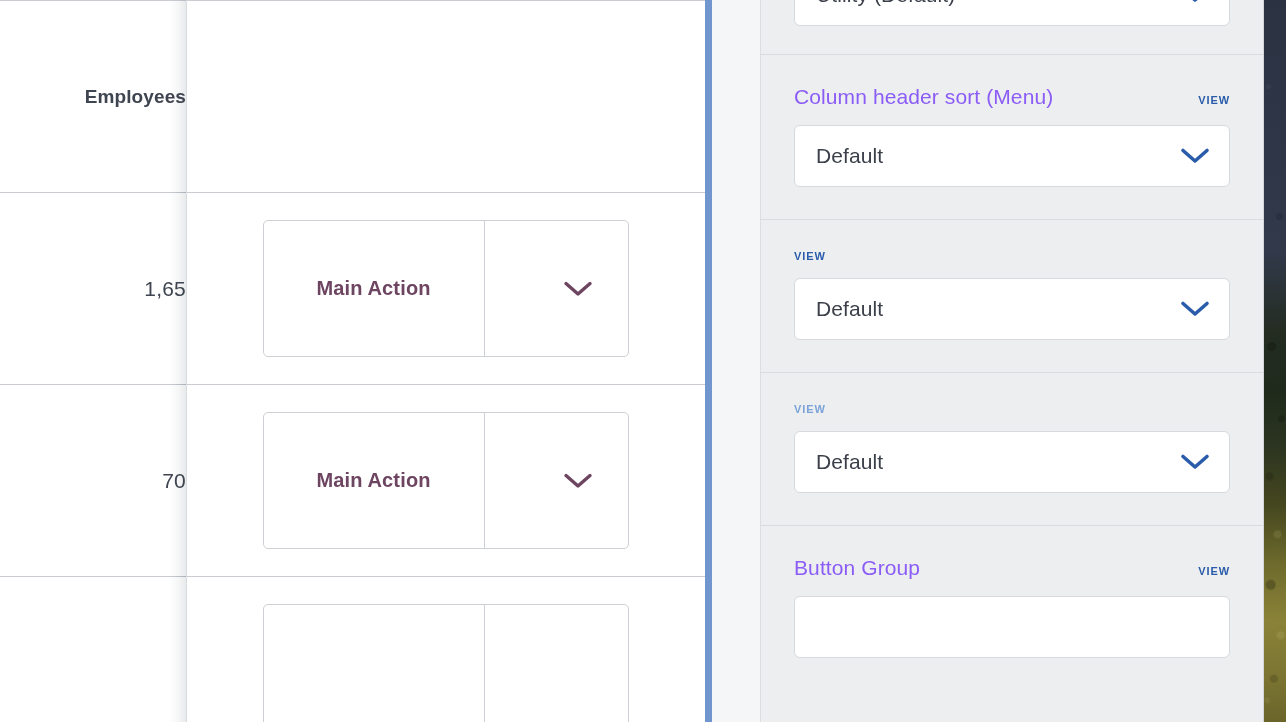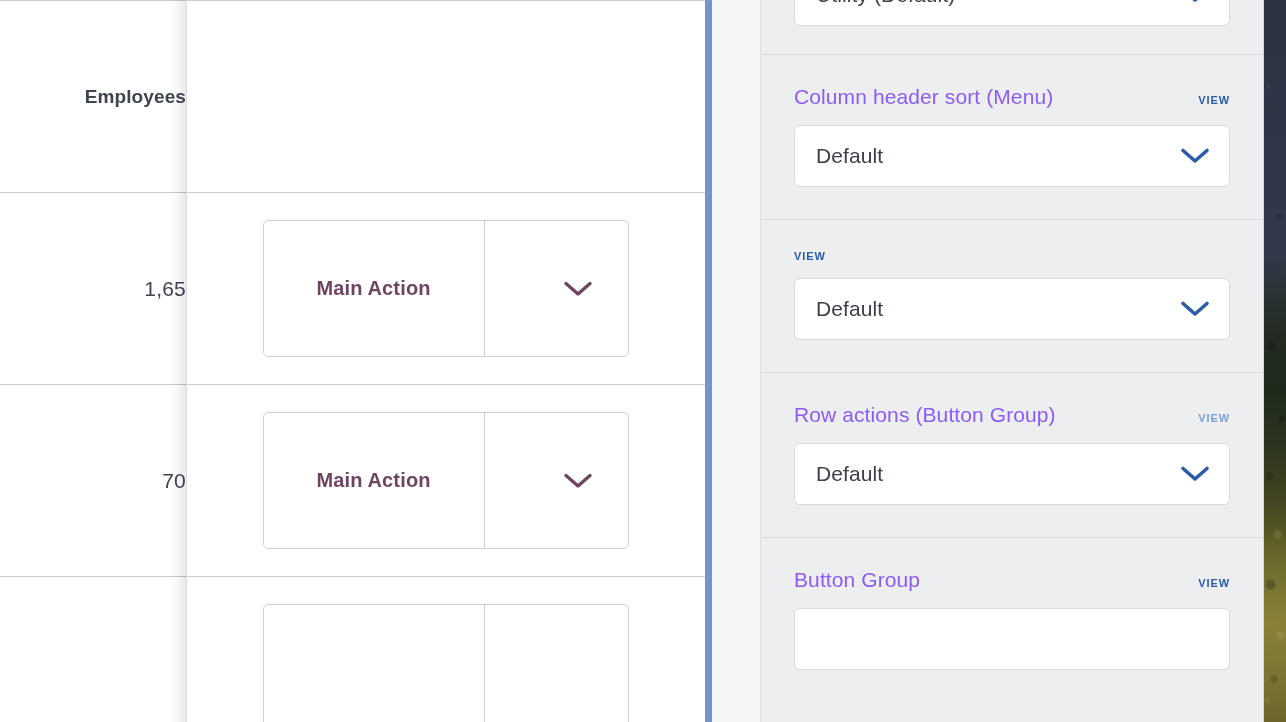--- a/index.html
+++ b/index.html
@@ -397,21 +397,20 @@
         <span class="select-chevron">
           <svg width="30" height="18" viewBox="0 0 30 18" aria-hidden="true">
             <path d="M3 3.5 L15 14 L27 3.5" fill="none" stroke="#2a5caa" stroke-width="3.6" stroke-linecap="round" stroke-linejoin="round"></path>
           </svg>
         </span>
       </div>
     </div>
 
     <div class="settings-section">
       <div class="section-head">
-        <span class="section-title">Row actions (Button Group)</span>
         <a class="view-link muted">VIEW</a>
       </div>
       <div class="select-box">
         <span class="select-value">Default</span>
         <span class="select-chevron">
           <svg width="30" height="18" viewBox="0 0 30 18" aria-hidden="true">
             <path d="M3 3.5 L15 14 L27 3.5" fill="none" stroke="#2a5caa" stroke-width="3.6" stroke-linecap="round" stroke-linejoin="round"></path>
           </svg>
         </span>
       </div>

